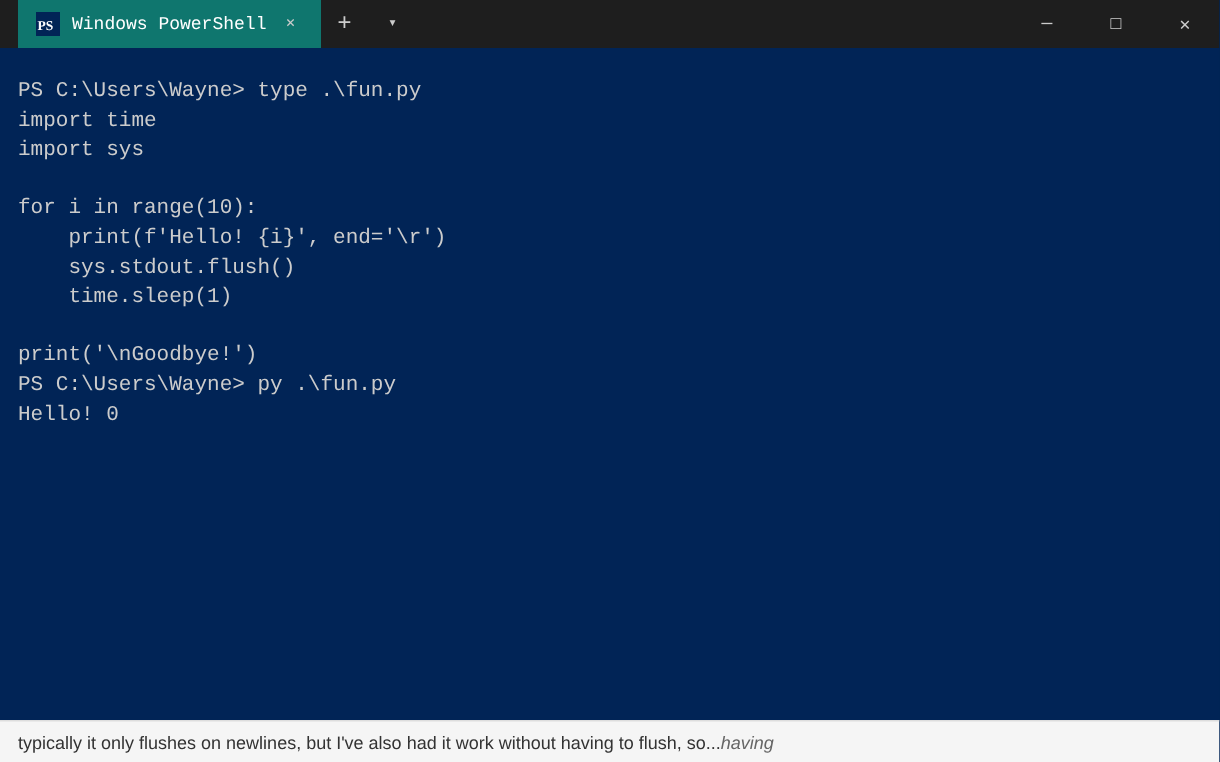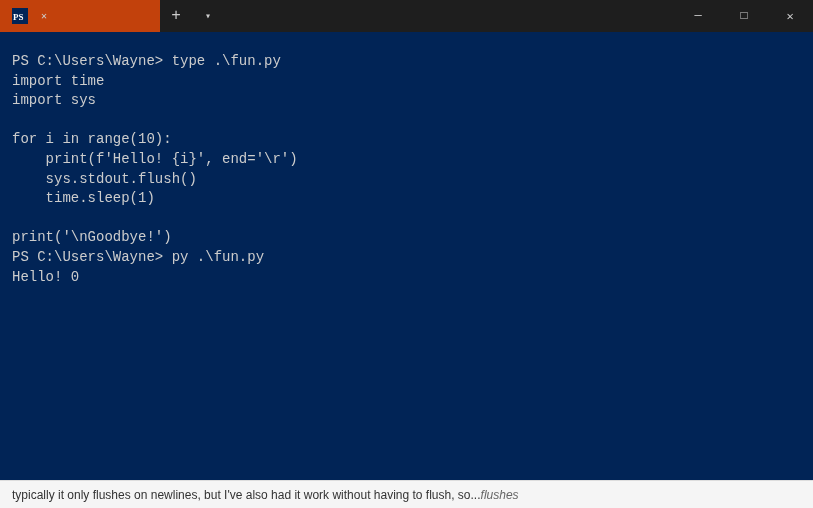--- a/index.html
+++ b/index.html
@@ -28,27 +28,28 @@
 
     .title-bar-left {
       display: flex;
       align-items: center;
       flex: 1;
     }
 
     .tab {
       display: flex;
       align-items: center;
-      background: #c2410c;
+      background: #0f766e;
       height: 32px;
       padding: 0 12px;
       gap: 8px;
       font-size: 12px;
       color: #ffffff;
       min-width: 160px;
+      margin-left: 12px;
     }
 
     .tab-icon {
       width: 16px;
       height: 16px;
     }
 
     .tab-label {
       flex: 1;
       font-size: 12px;
@@ -153,20 +154,21 @@
 
 <div class="title-bar">
   <div class="title-bar-left">
 
     <div class="tab">
 
       <svg class="tab-icon" viewBox="0 0 16 16" xmlns="http://www.w3.org/2000/svg">
         <rect width="16" height="16" fill="#012456"></rect>
         <text x="1" y="12" fill="white" font-size="9" font-weight="bold" font-family="Consolas">PS</text>
       </svg>
+      <span class="tab-label">Windows PowerShell</span>
       <div class="tab-close">
         <span>✕</span>
       </div>
     </div>
 
     <div class="tab-new">
       <span>+</span>
     </div>
 
     <div class="tab-dropdown">
@@ -197,14 +199,14 @@
     sys.stdout.flush()
     time.sleep(1)
 
 print('\nGoodbye!')
 PS C:\Users\Wayne&gt; py .\fun.py
 Hello! 0</pre>
 </div>
 
 <div class="bottom-bar">
   <span class="normal-text">typically it only flushes on newlines, but I've also had it work without having to flush, so...</span>
-  <span class="italic-text"> flushes</span>
+  <span class="italic-text"> having</span>
 </div>
 
 </body></html>

